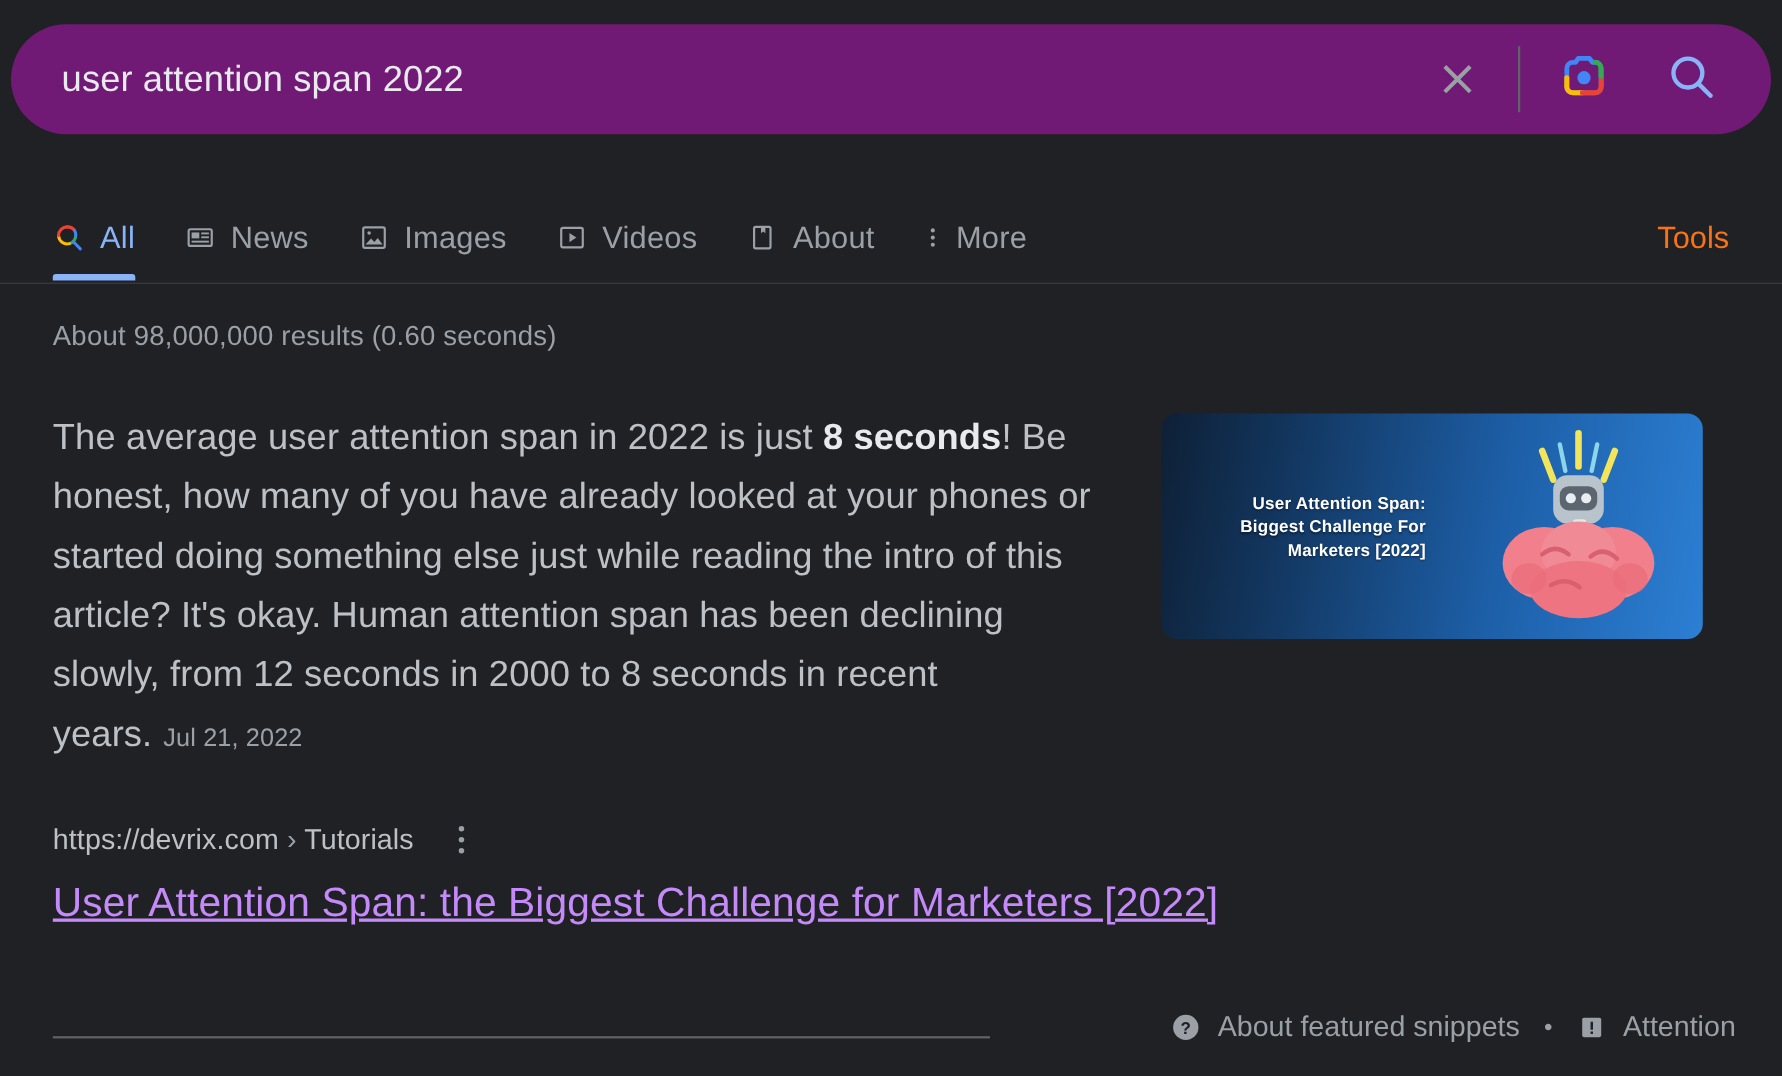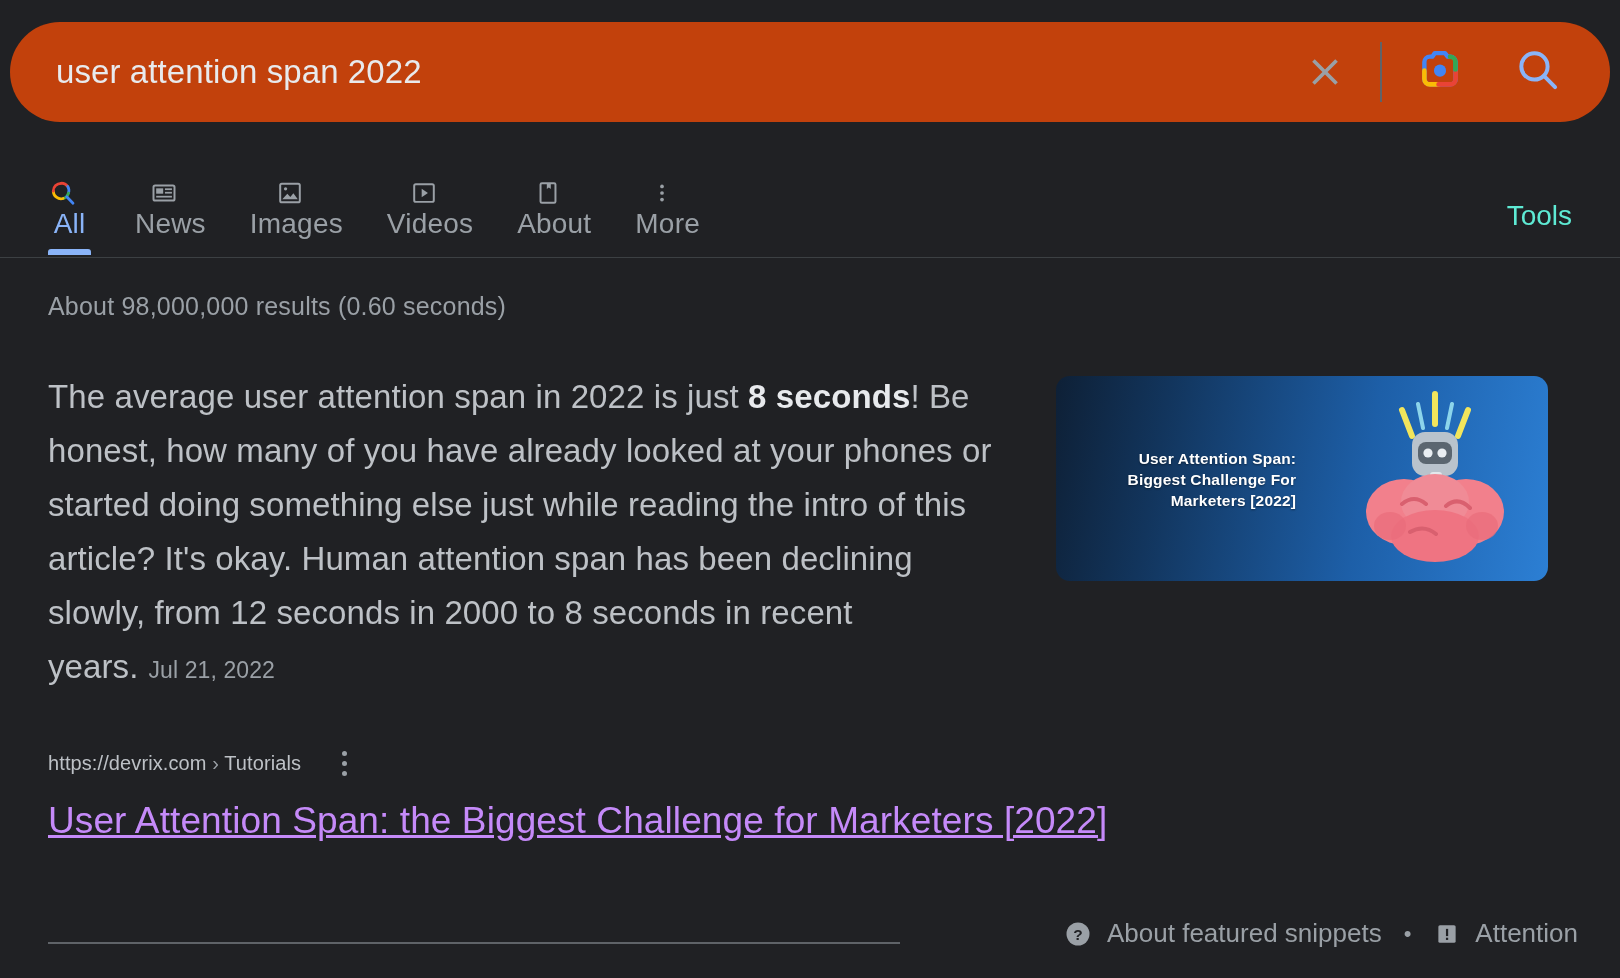--- a/index.html
+++ b/index.html
@@ -16,21 +16,21 @@
   .searchbar-wrap {
     position: absolute;
     left: 10px;
     top: 22px;
     width: 1600px;
     height: 100px;
   }
   .searchbar {
     width: 100%;
     height: 100%;
-    background: #c2410c;
+    background: #701a75;
     border-radius: 50px;
     display: flex;
     align-items: center;
     padding: 0 0 0 46px;
   }
   .search-input {
     flex: 1;
     background: transparent;
     border: none;
     outline: none;
@@ -84,21 +84,20 @@
     padding-right: 42px;
   }
   .tabs { display: flex; align-items: center; height: 76px; }
   .tab {
     display: flex;
     align-items: center;
     height: 76px;
     margin-right: 44px;
     cursor: pointer;
     position: relative;
-    flex-direction: column;
   }
   .tab .tab-icon {
     display: flex;
     align-items: center;
     justify-content: center;
     width: 30px;
     height: 30px;
     margin-right: 13px;
   }
   .tab .tab-label {
@@ -116,21 +115,21 @@
     background: #8ab4f8;
     border-radius: 3px 3px 0 0;
   }
   .tab.more .tab-icon { width: 18px; margin-right: 12px; }
   .tools-btn {
     margin-left: auto;
     height: 76px;
     display: flex;
     align-items: center;
     font-size: 28px;
-    color: #5eead4;
+    color: #f97316;
     cursor: pointer;
     padding-right: 6px;
   }
 
   
   .result-stats {
     position: absolute;
     left: 48px;
     top: 292px;
     font-size: 25px;
@@ -193,21 +192,21 @@
 
   
   .result-url-row {
     position: absolute;
     left: 48px;
     top: 745px;
     display: flex;
     align-items: center;
   }
   .result-url {
-    font-size: 20px;
+    font-size: 26px;
     color: #bdc1c6;
     letter-spacing: 0.1px;
     cursor: pointer;
     text-align: center;
   }
   .result-url .crumb-sep { color: #9aa0a6; }
   .kebab {
     margin-left: 28px;
     width: 30px;
     height: 36px;

